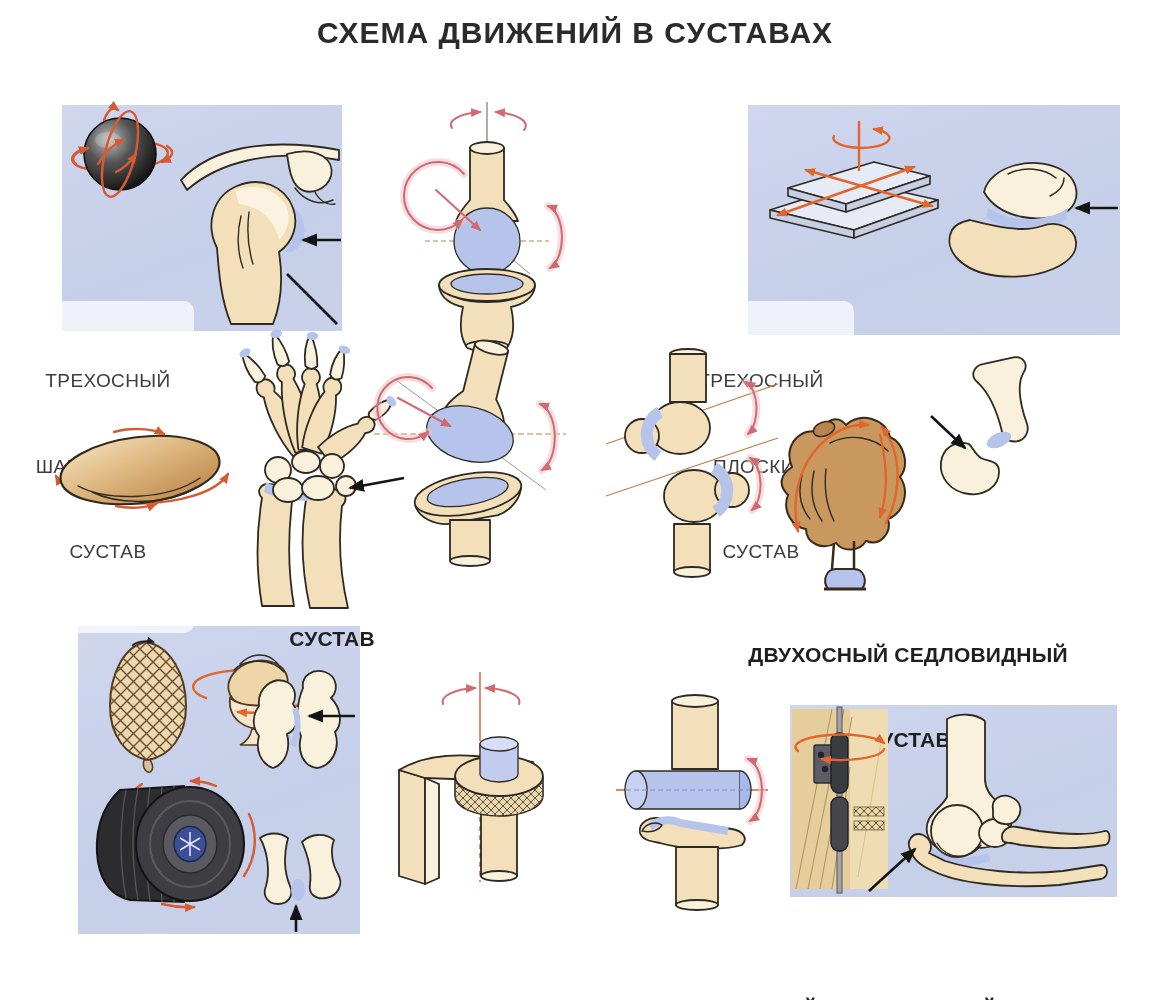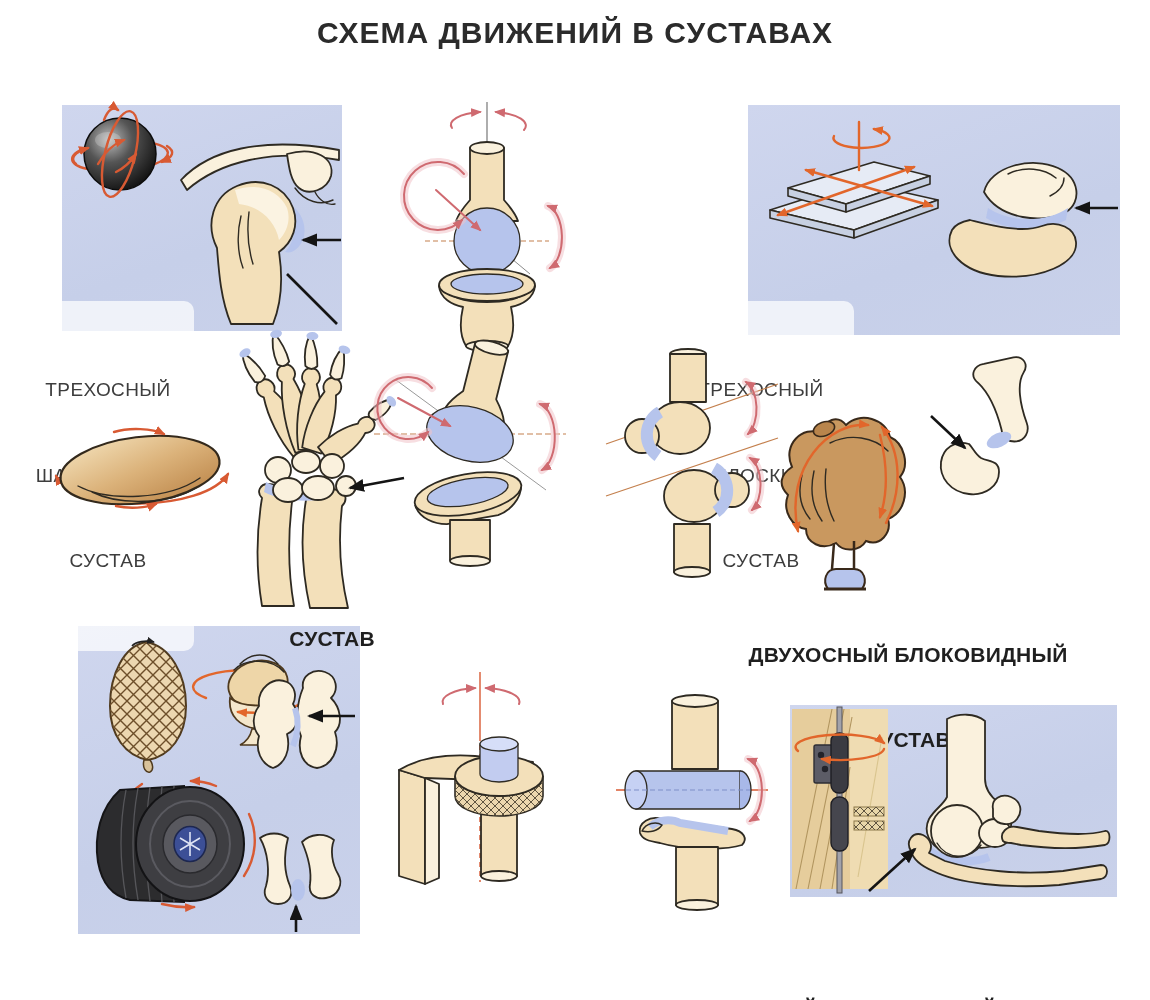--- a/index.html
+++ b/index.html
@@ -4,21 +4,21 @@
 <style>
   html,body{margin:0;padding:0;background:#ffffff;}
   .page{position:relative;width:1150px;height:1000px;background:#fff;overflow:hidden;
         font-family:"Liberation Sans",sans-serif;}
   .title{position:absolute;left:0;top:16px;width:100%;text-align:center;
          font-size:30px;font-weight:600;letter-spacing:1px;color:#2b2b2b;}
   .panel{position:absolute;background:linear-gradient(160deg,#cfd6ee 0%,#c6cfe9 60%,#c9d1ea 100%);}
   .lbl{position:absolute;text-align:center;color:#3d3d3d;white-space:pre-wrap;}
   .lbl-top{font-size:19px;line-height:1.5;font-weight:400;letter-spacing:.4px;}
   .lbl-strong{font-size:21px;line-height:1.35;font-weight:700;color:#1f1f1f;letter-spacing:.2px;}
-  .lblbg{background:rgba(255,255,255,0.72);border-radius:10px;padding:18px 6px;}
+  .lblbg{background:rgba(255,255,255,0.72);border-radius:10px;padding:9px 6px;}
   svg.art{position:absolute;overflow:visible;}
   .bone{fill:#f3e0ba;stroke:#2e2a22;stroke-width:1.8;stroke-linejoin:round;}
   .boneL{fill:#faf1dd;stroke:#2e2a22;stroke-width:1.8;stroke-linejoin:round;}
   .blu{fill:#b6c4ec;stroke:#2e2a22;stroke-width:1.3;}
   .bluNS{fill:#b6c4ec;stroke:none;}
   .oln{fill:none;stroke:#2e2a22;stroke-width:1.4;stroke-linecap:round;}
   .slab{fill:#e6ebf5;stroke:#2e2a22;stroke-width:1.6;stroke-linejoin:round;}
   .slabSide{fill:#c7d0e2;stroke:#2e2a22;stroke-width:1.6;stroke-linejoin:round;}
   .arcP{fill:none;stroke:#cf6a70;stroke-width:2;stroke-linecap:round;}
   .arcO{fill:none;stroke:#e2662b;stroke-width:2.4;stroke-linecap:round;}
@@ -268,21 +268,21 @@
   <svg class="art" style="left:893px;top:352px" width="205" height="175" viewBox="0 0 205 175">
     <g transform="rotate(-20 120 80)">
       <path class="boneL" d="M104,22 C98,12 106,4 116,6 L146,10 C156,12 158,22 150,28 C140,36 136,56 136,76 C136,86 128,92 120,90 C112,88 108,82 110,74 C112,54 110,34 104,22 Z"></path>
     </g>
     <ellipse class="bluNS" cx="106" cy="88" rx="13" ry="7" transform="rotate(-24 106 88)"></ellipse>
     <path class="boneL" d="M76,92 C62,88 50,96 48,110 C46,126 58,140 76,142 C92,144 106,134 106,120 C106,108 96,110 88,106 C82,102 80,96 76,92 Z"></path>
     <path class="blk" d="M38,64 L72,96" marker-end="url(#mB)"></path>
   </svg>
 
   <div class="lbl lbl-strong" style="left:708px;top:584px;width:400px;">
-    <div>ДВУХОСНЫЙ БЛОКОВИДНЫЙ</div>
+    <div>ДВУХОСНЫЙ СЕДЛОВИДНЫЙ</div>
     <div>СУСТАВ</div>
   </div>
 
   <svg class="art" style="left:88px;top:636px" width="118" height="140" viewBox="0 0 118 140">
     <path d="M58,6 C82,10 98,38 98,70 C98,100 82,120 60,124 C38,120 22,100 22,70 C22,38 36,10 58,6 Z" fill="#ecd7b0" stroke="#4f3a1e" stroke-width="2"></path>
     <path d="M58,6 C82,10 98,38 98,70 C98,100 82,120 60,124 C38,120 22,100 22,70 C22,38 36,10 58,6 Z" fill="url(#pineHatch)" stroke="none"></path>
     <path d="M56,124 C54,132 58,137 62,136 C66,134 65,128 62,124 Z" fill="#d9c29a" stroke="#4f3a1e" stroke-width="1.5"></path>
     <path d="M44,10 A16,8 0 0 1 66,6" fill="none" stroke="#222" stroke-width="1.6" marker-end="url(#mBs)"></path>
   </svg>
 

